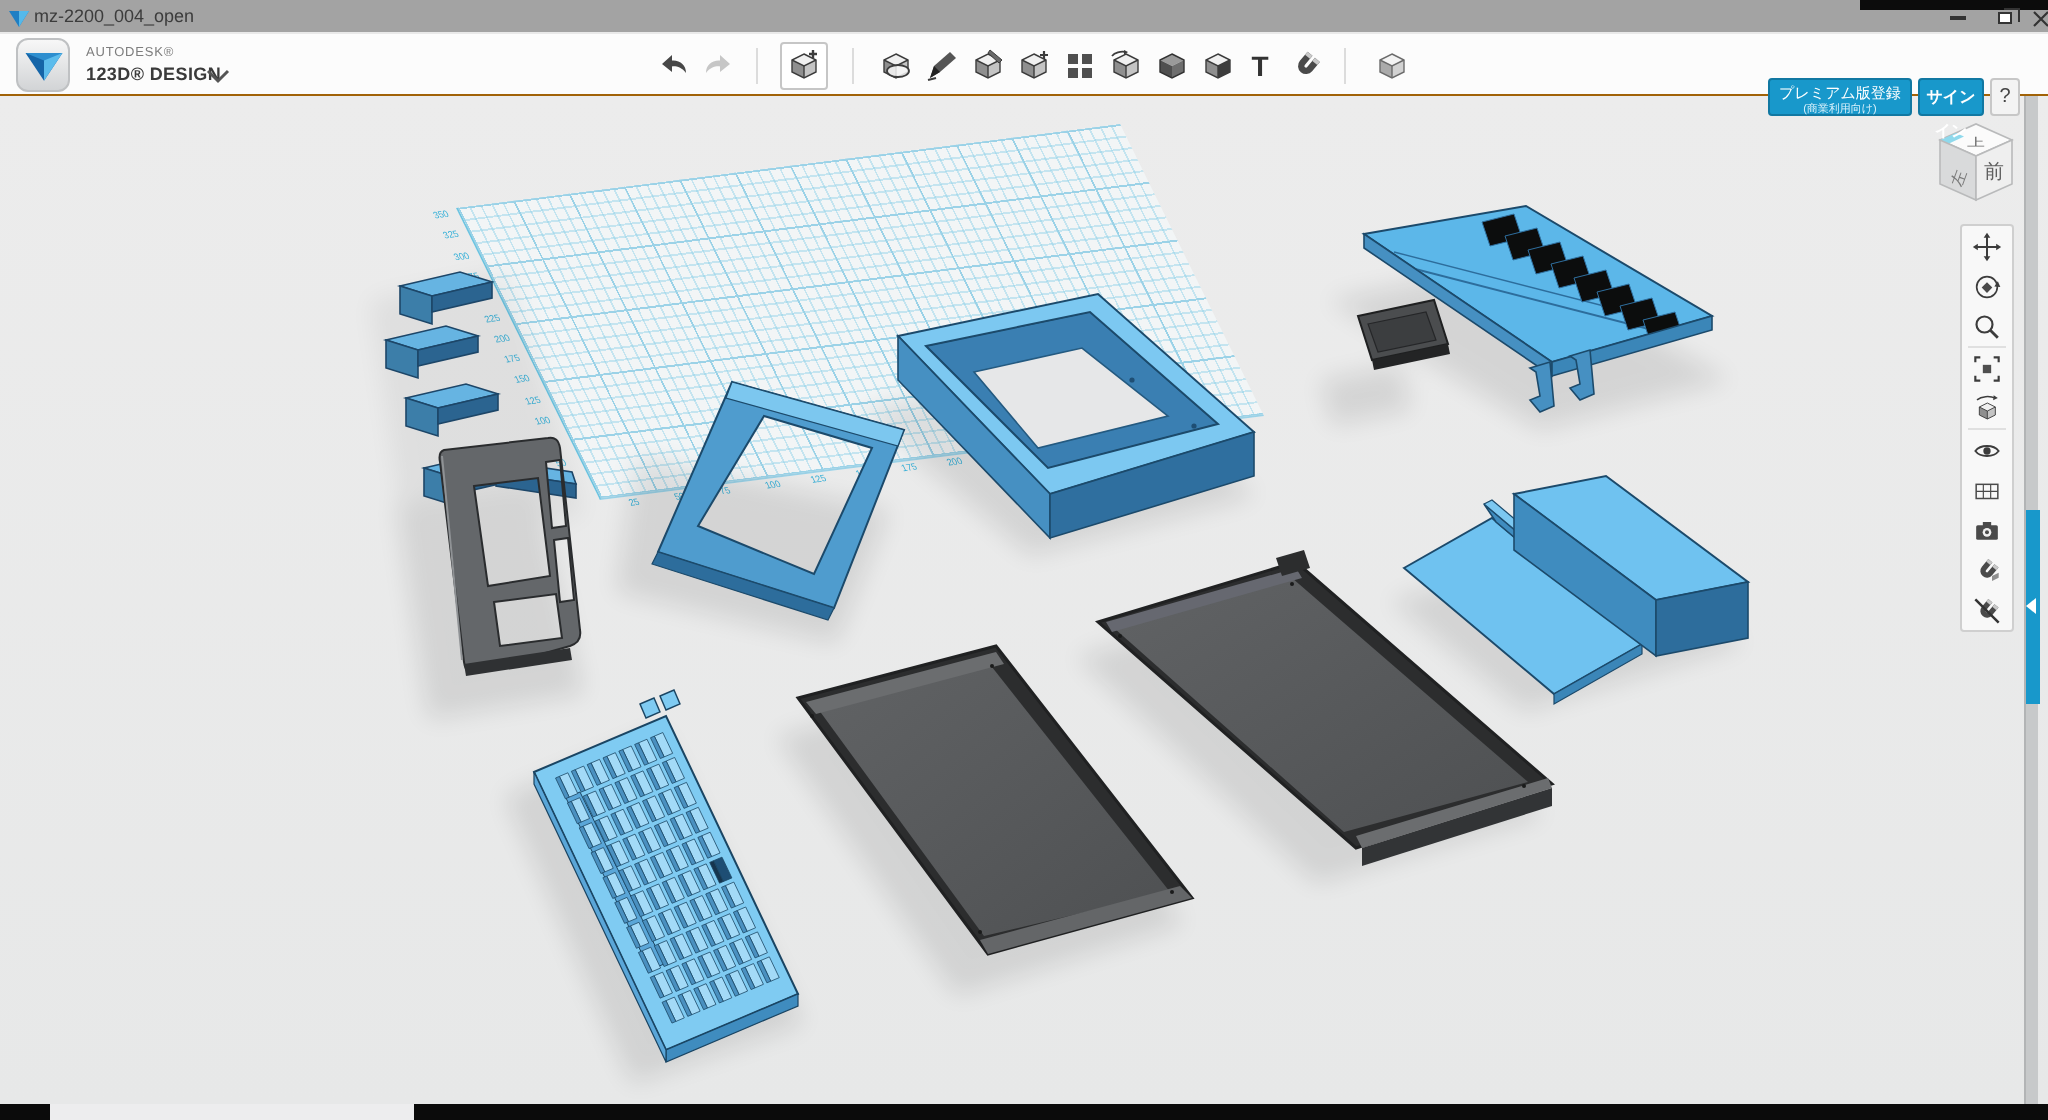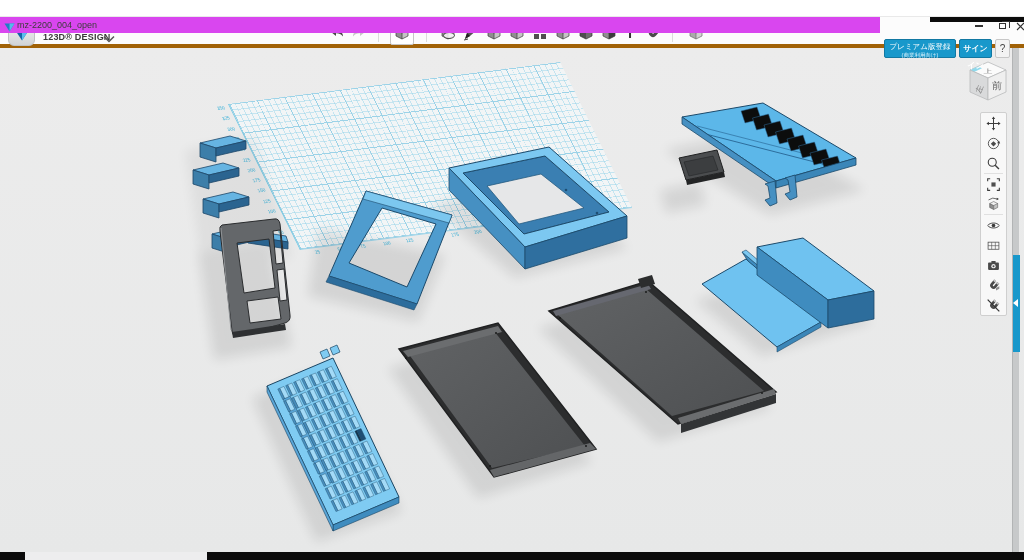--- a/index.html
+++ b/index.html
@@ -1,32 +1,32 @@
 <!DOCTYPE html>
 <html><head>
 <meta charset="utf-8">
 <style>
   * { margin:0; padding:0; box-sizing:border-box; }
   html,body { width:1024px; height:560px; overflow:hidden; background:#fff;
     font-family:"Liberation Sans","DejaVu Sans",sans-serif; }
   .app { position:relative; width:1024px; height:560px; overflow:hidden; background:#fff; }
 
   
-  .titlebar { position:absolute; left:0; top:17px; width:880px; height:16px; background:#d946ef; z-index:40; }
+  .titlebar { position:absolute; left:0; top:0; width:1024px; height:16px; background:#a3a3a3; z-index:40; }
   .titlebar .black-edge { position:absolute; left:930px; top:0; width:94px; height:5px; background:#0c0c0c; }
   .title-text { position:absolute; left:17px; top:3px; font-size:9px; color:#3c3c3c; }
   .app-mini-icon { position:absolute; left:4px; top:2px; }
   .win-btn { position:absolute; top:3px; width:22px; height:12px; display:flex; align-items:center; justify-content:center; cursor:default; }
   .wb-min { left:968px; } .wb-max { left:991px; } .wb-close { left:1009px; }
   .glyph-min { width:8px; height:1.5px; background:#333; }
   .glyph-max { width:7px; height:6px; border:1px solid #333; position:relative; background:#fff; }
   .glyph-max:before { content:""; position:absolute; left:2px; top:-3px; width:7px; height:6px; border:1px solid #333; border-bottom:none; border-left:none; }
 
   
-  .toolbar { position:absolute; left:0; top:16px; width:1024px; height:32px; background:#fcfcfc; border-top:1px solid #e9e9e9; border-bottom:4px solid #a16207; z-index:39; }
+  .toolbar { position:absolute; left:0; top:16px; width:1024px; height:32px; background:#fcfcfc; border-top:1px solid #e9e9e9; border-bottom:1px solid #a16207; z-index:39; }
   .logo-tile { position:absolute; left:8px; top:2px; width:27px; height:27px; border-radius:6px;
     background:linear-gradient(#f7f7f7,#d2d4d6); border:1px solid #bfc1c3; display:flex; align-items:center; justify-content:center; }
   .brand { position:absolute; left:43px; top:5px; line-height:10px; }
   .brand .l1 { font-size:6.5px; color:#7d7d7d; letter-spacing:.4px; }
   .brand .l2 { font-size:9px; font-weight:bold; color:#3a3a3a; letter-spacing:.2px; }
   .brand-chevron { position:absolute; left:103px; top:12px; }
   .tbtn { position:absolute; top:6px; width:20px; height:20px; display:flex; align-items:center; justify-content:center; cursor:default; }
   .tbtn.framed { width:24px; height:24px; top:4px; border:1px solid #c6c6c6; background:#fff; border-radius:2px; }
   .tsep { position:absolute; top:7px; width:1px; height:18px; background:#dcdcdc; }
   .btn-blue { position:absolute; top:22px; background:#1898cb; border:1px solid #1178a2; border-radius:2px; color:#fff; text-align:center; cursor:pointer; }

